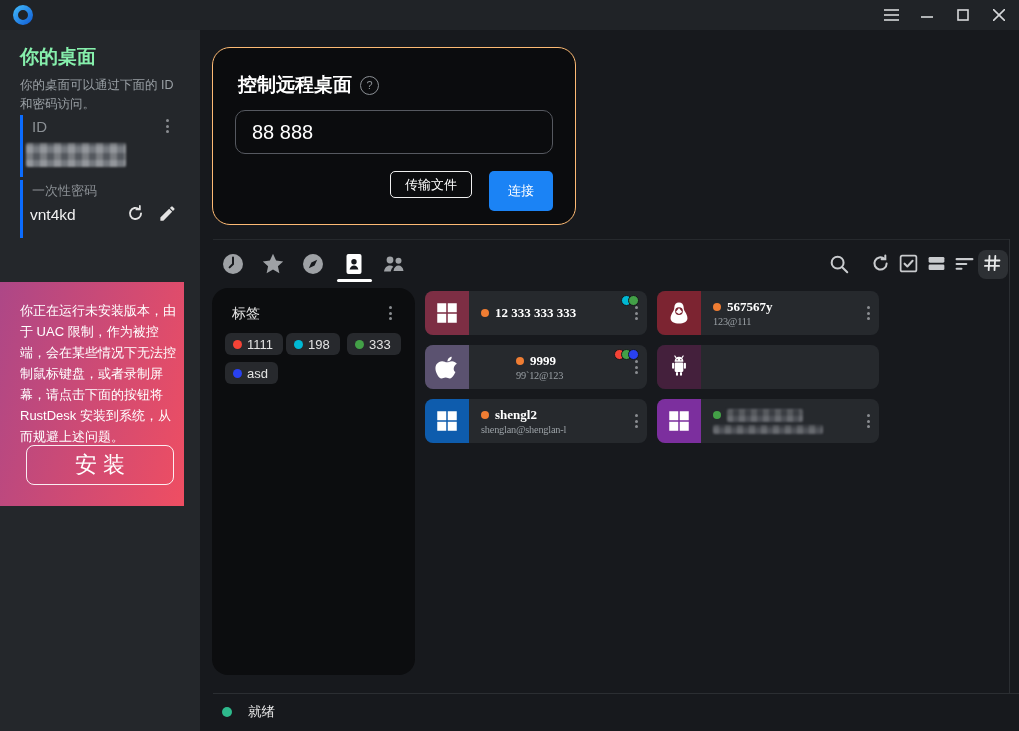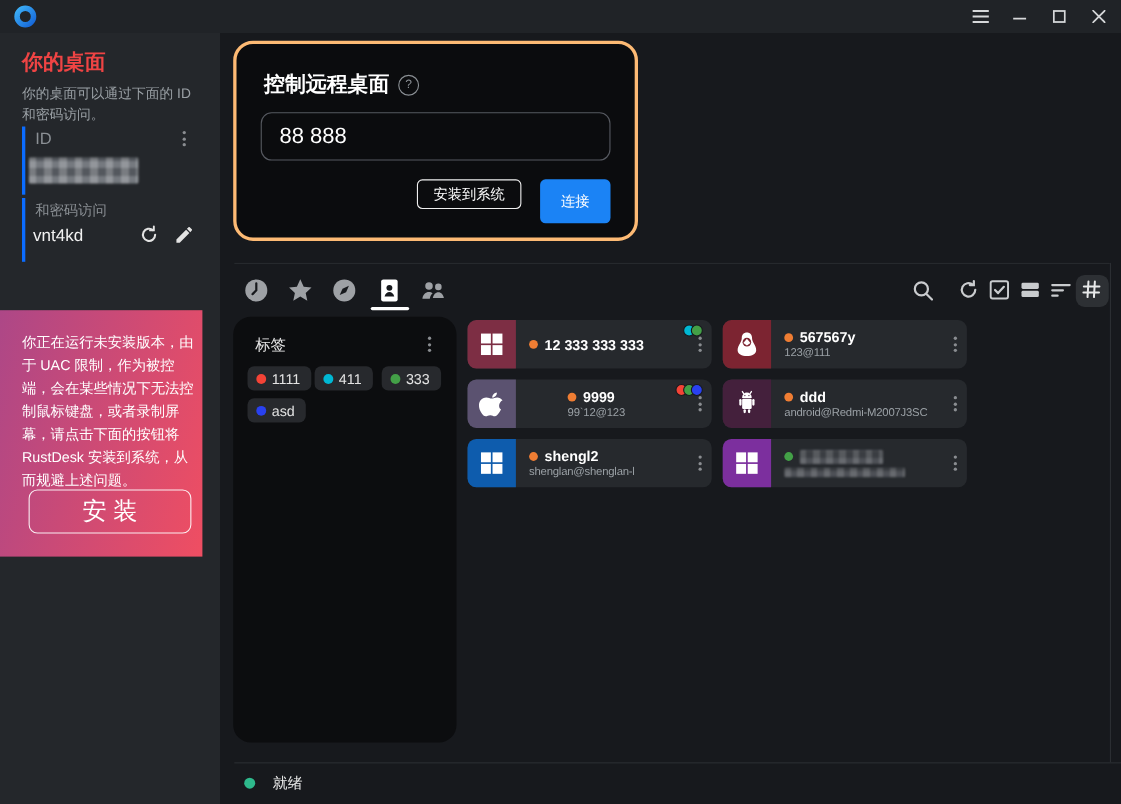--- a/index.html
+++ b/index.html
@@ -7,21 +7,21 @@
        font-family:"Liberation Sans","DejaVu Sans",sans-serif;
        -webkit-font-smoothing:antialiased;color:#fff;}
   .abs{position:absolute;}
   
   #titlebar{left:0;top:0;width:1019px;height:30px;background:#202327;}
   #logo{left:12px;top:4px;width:22px;height:22px;}
   #winctl{right:6px;top:0;height:30px;display:flex;align-items:center;gap:8px;}
   .wbtn{width:28px;height:26px;display:flex;align-items:center;justify-content:center;}
   
   #sidebar{left:0;top:30px;width:200px;height:701px;background:#24272b;}
-  #side-title{left:20px;top:14px;font-size:19px;font-weight:bold;color:#ef4444;}
+  #side-title{left:20px;top:14px;font-size:19px;font-weight:bold;color:#86efac;}
   #side-desc{left:20px;top:46px;width:162px;font-size:12.5px;line-height:1.55;color:#9aa0a5;}
   .accent-bar{width:3px;background:#0b6cff;position:absolute;left:20px;}
   #id-block{left:0;top:85px;width:200px;height:62px;}
   #id-label{left:32px;top:3px;font-size:15px;color:#8b9095;}
   #id-kebab{left:166px;top:4px;}
   #id-mask{left:26px;top:28px;width:100px;height:24px;}
   #pwd-block{left:0;top:150px;width:200px;height:60px;}
   #pwd-label{left:32px;top:2px;font-size:13px;color:#8b9095;}
   #pwd-value{left:30px;top:26px;font-size:15.5px;color:#f2f2f2;}
   #pwd-refresh{left:126px;top:24px;width:19px;height:19px;}
@@ -30,22 +30,22 @@
   #warnbox{left:0;top:252px;width:184px;height:224px;
            background:linear-gradient(105deg,#ad4787 0%,#ef4e62 100%);}
   #warn-text{left:20px;top:18px;width:160px;font-size:13px;line-height:1.62;color:#fff;}
   #install-btn{left:26px;top:163px;width:148px;height:40px;background:transparent;
       border:1px solid rgba(255,255,255,.9);border-radius:8px;color:#fff;
       font-size:22px;letter-spacing:6px;text-indent:6px;cursor:pointer;
       font-family:inherit;position:absolute;}
   
   #main{left:200px;top:30px;width:819px;height:701px;background:#17191d;}
   
-  #ctl-card{left:12px;top:7px;width:362px;height:176px;background:#0b0c0e;
-            border:3px solid #fdba74;border-radius:18px;}
+  #ctl-card{left:12px;top:17px;width:362px;height:176px;background:#0b0c0e;
+            border:1px solid #fdba74;border-radius:18px;}
   #ctl-title-row{left:25px;top:24px;display:flex;align-items:center;gap:8px;}
   #ctl-title{font-size:19px;font-weight:bold;color:#fff;}
   #help-icon{width:17px;height:17px;border:1.5px solid #8b9095;border-radius:50%;
      color:#8b9095;font-size:11px;display:flex;align-items:center;justify-content:center;}
   #ctl-input{left:22px;top:62px;width:284px;height:42px;background:#0b0c0e;
      border:1.5px solid #565960;border-radius:10px;color:#fff;font-size:20px;
      padding:0 16px;font-family:inherit;position:absolute;outline:none;}
   #ctl-btns{right:22px;top:123px;display:flex;gap:17px;}
   #transfer-btn{height:27px;padding:0 14px;background:transparent;border:1px solid #f0f0f0;
      border-radius:5px;color:#fff;font-size:13px;cursor:pointer;font-family:inherit;}
@@ -68,21 +68,21 @@
   #chip-0{left:13px;top:45px;} #chip-1{left:74px;top:45px;}
   #chip-2{left:135px;top:45px;} #chip-3{left:13px;top:74px;}
   
   .peer{position:absolute;width:222px;height:44px;background:#26292d;border-radius:8px;display:flex;}
   .p0{left:225px;top:261px;} .p1{left:457px;top:261px;}
   .p2{left:225px;top:315px;gap:35px;} .p3{left:457px;top:315px;}
   .p4{left:225px;top:369px;} .p5{left:457px;top:369px;}
   .peer .os{width:44px;height:44px;border-radius:8px 0 0 8px;flex:none;
             display:flex;align-items:center;justify-content:center;}
   .peer .body{flex:1;position:relative;display:flex;flex-direction:column;
-              justify-content:center;padding:0 26px 0 12px;min-width:0;}
+              justify-content:center;padding:0 26px 0 12px;min-width:0;font-family:Liberation Serif, serif;}
   .name-row{display:flex;align-items:center;gap:6px;}
   .sdot{width:8px;height:8px;border-radius:50%;flex:none;}
   .pname{font-weight:bold;font-size:13px;color:#fff;white-space:nowrap;}
   .psub{font-size:10.3px;color:#9aa0a5;margin-top:1.5px;white-space:nowrap;
         overflow:hidden;text-overflow:ellipsis;letter-spacing:-0.2px;}
   .kebab{display:flex;flex-direction:column;gap:2.5px;}
   .kebab i{width:3px;height:3px;border-radius:50%;background:#8a8d91;display:block;}
   .peer .kebab{position:absolute;right:9px;top:50%;transform:translateY(-50%);}
   .tagdots{position:absolute;top:4px;right:8px;display:flex;}
   .tagdots i{width:9px;height:9px;border-radius:50%;border:1.5px solid #17191d;
@@ -154,21 +154,21 @@
         <i></i>
         <i></i>
     </div>
     <div id="id-mask" class="abs mosaic"></div>
   </div>
 
   <div id="side-desc" class="abs">你的桌面可以通过下面的 ID 和密码访问。</div>
 
   <div id="pwd-block" class="abs">
     <div class="accent-bar" style="top:0;height:58px;"></div>
-    <div id="pwd-label" class="abs">和密码访问</div>
+    <div id="pwd-label" class="abs">一次性密码</div>
     <div id="pwd-value" class="abs">vnt4kd</div>
     <div id="pwd-refresh" class="abs">
       <svg width="19" height="19" viewBox="0 0 24 24" fill="none" stroke="#e3e3e3" stroke-width="2.4" stroke-linecap="round">
         <path d="M19 12a7 7 0 1 1-2.5-5.4"></path>
           <path d="M17.5 2.5v4.4h-4.4" stroke-width="2.2"></path>
       </svg>
     </div>
     <div id="pwd-edit" class="abs">
       <svg width="19" height="19" viewBox="0 0 24 24" fill="#e3e3e3">
         <path d="M3 17.2V21h3.8L17.9 9.9l-3.8-3.8L3 17.2zM20.7 7.1c.4-.4.4-1 0-1.4l-2.4-2.4c-.4-.4-1-.4-1.4 0l-1.8 1.8 3.8 3.8 1.8-1.8z"></path>
@@ -184,21 +184,21 @@
 
 <div id="main" class="abs">
 
   <div id="ctl-card" class="abs">
     <div id="ctl-title-row" class="abs">
       <span id="ctl-title">控制远程桌面</span>
       <span id="help-icon">?</span>
     </div>
     <input id="ctl-input" value="88 888" style="">
     <div id="ctl-btns" class="abs">
-      <button id="transfer-btn">安装到系统</button>
+      <button id="transfer-btn">传输文件</button>
       <button id="connect-btn">连接</button>
     </div>
   </div>
 
   <div id="tabrow-divider" class="abs"></div>
 
   <div class="tabicon abs" style="left:33px;">
     <svg width="24" height="24" viewBox="0 0 24 24">
       <circle cx="12" cy="12" r="10" fill="#9ea1a5"></circle>
       <path d="M12 5.5V12l-3.4 3.4" stroke="#17191d" stroke-width="2" fill="none" stroke-linecap="round"></path>
@@ -284,21 +284,21 @@
       <i></i>
         <i></i>
         <i></i>
     </div>
     <div id="chip-0" class="chip">
       <span class="dot" style="background: rgb(244, 67, 54);"></span>
       <span class="lbl">1111</span>
     </div>
     <div id="chip-1" class="chip">
       <span class="dot" style="background: rgb(0, 184, 212);"></span>
-      <span class="lbl">411</span>
+      <span class="lbl">198</span>
     </div>
     <div id="chip-2" class="chip">
       <span class="dot" style="background: rgb(67, 160, 71);"></span>
       <span class="lbl">333</span>
     </div>
     <div id="chip-3" class="chip">
       <span class="dot" style="background: rgb(41, 65, 240);"></span>
       <span class="lbl">asd</span>
     </div>
   </div>
@@ -385,32 +385,20 @@
         <line x1="14.8" y1="3.4" x2="15.8" y2="1.8" stroke="#fff" stroke-width="1.1" stroke-linecap="round"></line>
         <circle cx="10.3" cy="5.2" r="0.55" fill="#44203c"></circle>
           <circle cx="13.7" cy="5.2" r="0.55" fill="#44203c"></circle>
         <rect x="8" y="7.9" width="8" height="8.6" rx="1"></rect>
         <rect x="5.6" y="8.1" width="1.9" height="5.6" rx="0.95"></rect>
         <rect x="16.5" y="8.1" width="1.9" height="5.6" rx="0.95"></rect>
         <rect x="9.2" y="16.6" width="1.9" height="3.4" rx="0.95"></rect>
         <rect x="12.9" y="16.6" width="1.9" height="3.4" rx="0.95"></rect>
       </svg>
     </div>
-    <div class="body">
-      <div class="name-row">
-        <span class="sdot" style="background: rgb(239, 125, 51);"></span>
-        <span class="pname">ddd</span>
-      </div>
-      <div class="psub">android@Redmi-M2007J3SC</div>
-      <div class="kebab">
-          <i></i>
-          <i></i>
-          <i></i>
-        </div>
-    </div>
   </div>
 
   <div class="peer p4">
     <div class="os" style="background: rgb(14, 92, 173);">
       <svg width="26" height="26" viewBox="0 0 24 24" fill="#fff">
         <rect x="3" y="3" width="8.3" height="8.3"></rect>
           <rect x="12.7" y="3" width="8.3" height="8.3"></rect>
         <rect x="3" y="12.7" width="8.3" height="8.3"></rect>
           <rect x="12.7" y="12.7" width="8.3" height="8.3"></rect>
       </svg>

